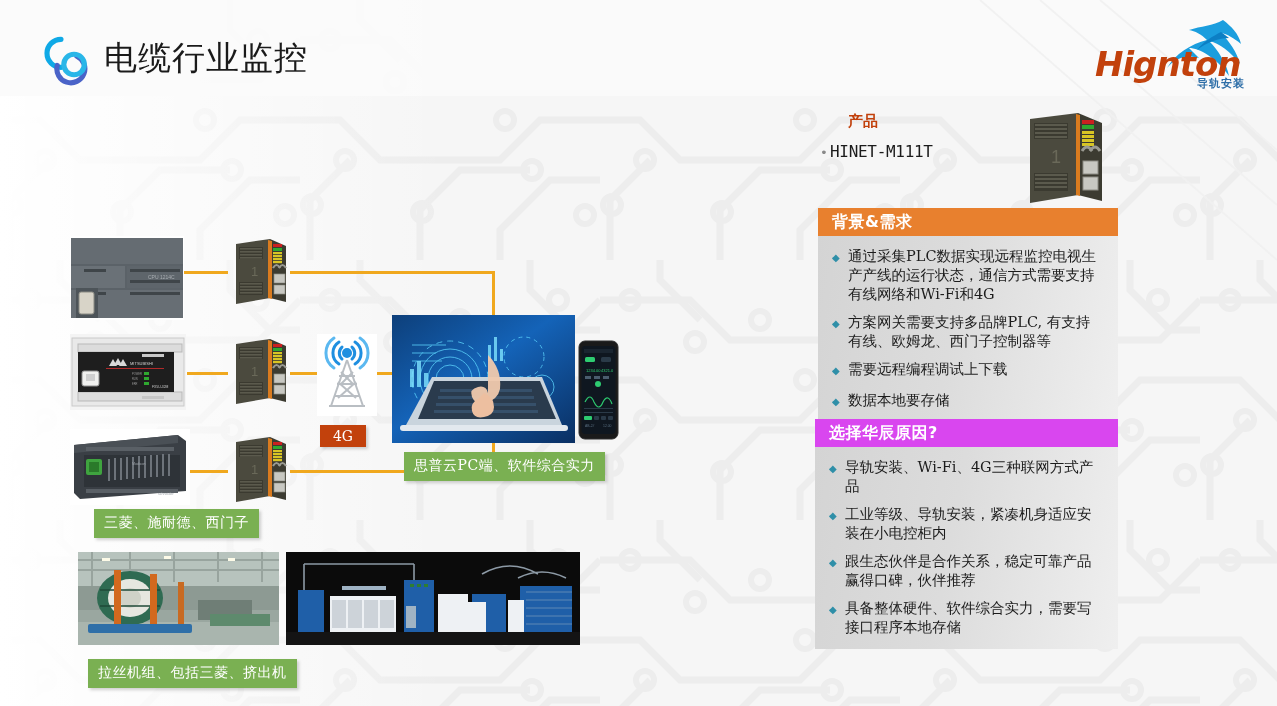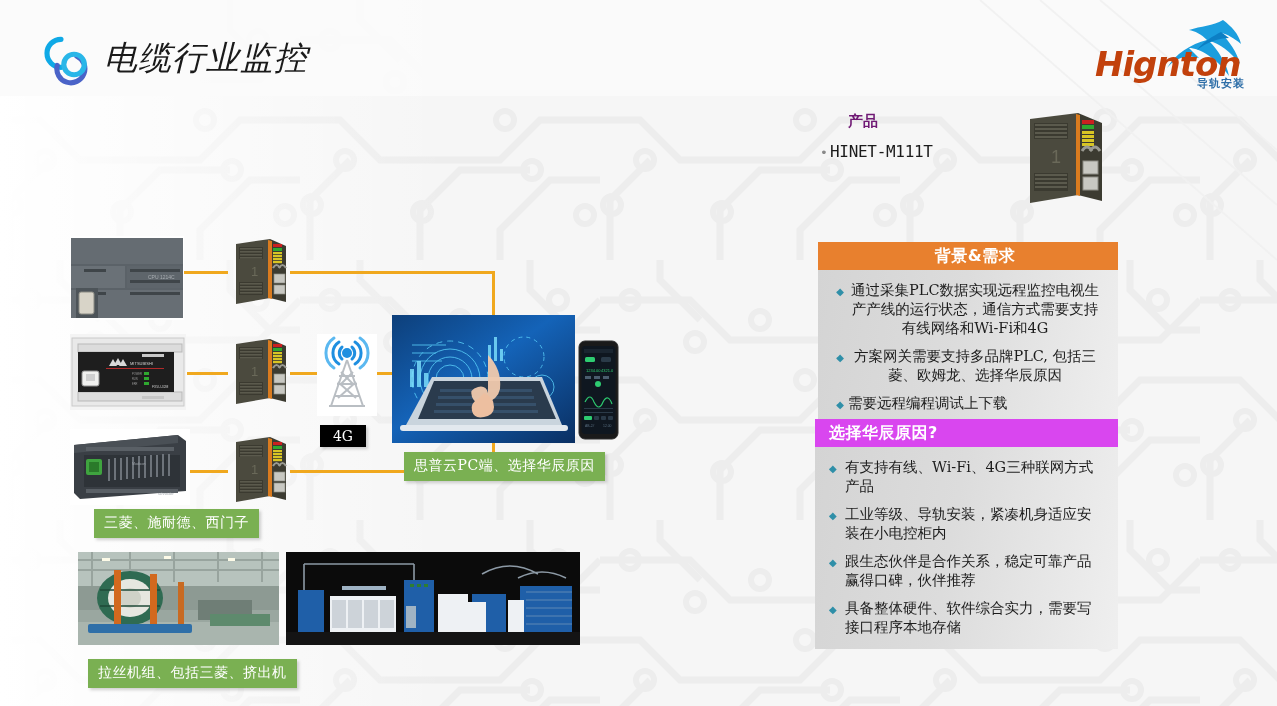--- a/index.html
+++ b/index.html
@@ -29,21 +29,20 @@
     width: 56px; height: 56px;
   }
   .hdr-title {
     position: absolute; left: 104px; top: 35px;
     font-size: 33px; line-height: 46px;
     color: #1a1a1a;
     font-family: "DejaVu Serif", "Liberation Serif", serif;
     font-weight: 500;
     letter-spacing: 1px;
     white-space: nowrap;
-    font-style: italic;
   }
   .brand-logo {
     position: absolute; right: 16px; top: 14px;
     width: 190px; height: 82px;
   }
   .brand-word {
     position:absolute; left:24px; top:30px;
     font-family:"DejaVu Sans","Liberation Sans",sans-serif;
     font-weight:bold; font-style:italic;
     font-size:34px; color:#c2410c; letter-spacing:-1px;
@@ -51,21 +50,21 @@
   .brand-cn {
     position:absolute; left:126px; top:62px;
     font-family:"DejaVu Sans","Liberation Sans",sans-serif;
     font-size:11px; color:#2f6fa8; letter-spacing:1px;
     font-weight:bold;
   }
 
   
   .product-block { position:absolute; left:820px; top:112px; width:300px; }
   .product-title {
-    color:#701a75; font-weight:bold; font-size:15px;
+    color:#c2410c; font-weight:bold; font-size:15px;
     margin-left:28px; font-family:"DejaVu Sans","Liberation Sans",sans-serif;
   }
   .product-line {
     font-size:16px; color:#1b1b1b; margin-top:11px;
     font-family:"DejaVu Sans Mono","Liberation Mono",monospace;
     letter-spacing:-0.3px; white-space:nowrap;
   }
   .product-line .dot {
     display:inline-block; width:10px; color:#8a8a8a; font-size:13px;
   }
@@ -87,21 +86,21 @@
   .bullet-row { display:flex; margin-bottom:9px; }
   .bullet-row:last-child { margin-bottom:2px; }
   .bullet-dot {
     flex:0 0 16px; color:#2f8fa8; font-size:10px; line-height:22px;
   }
   .bullet-text {
     font-size:14.5px; line-height:19px; color:#1c1c1c;
     font-family:"DejaVu Serif","Liberation Serif",serif;
   }
 
-  #panel-bg   { left:818px; top:242px; width:300px;text-align:center; }
+  #panel-bg   { left:818px; top:208px; width:300px; }
   #panel-bg .panel-head { background:#e8802e; }
   #panel-why  { left:815px; top:419px; width:303px; }
   #panel-why .panel-head { background:#d946ef; }
 
   
   .wire { position:absolute; background:#f0a81e; }
   .wire-h { height:3px; }
   .wire-v { width:3px; }
 
   .plc { position:absolute; background:#fff; overflow:hidden; }
@@ -113,21 +112,21 @@
     background:#7ab052;
     color:#ffffff;
     font-size:14px;
     padding:5px 10px 6px;
     white-space:nowrap;
     font-family:"DejaVu Serif","Liberation Serif",serif;
     box-shadow:2px 2px 3px rgba(0,0,0,.18);
     letter-spacing:0.5px;
   }
   .cap-4g {
-    position:absolute; background:#000000; color:#fff;
+    position:absolute; background:#c2410c; color:#fff;
     font-size:14px; text-align:center;
     font-family:"DejaVu Serif","Liberation Serif",serif;
     box-shadow:2px 2px 3px rgba(0,0,0,.18);
   }
 
   .photo { position:absolute; overflow:hidden; }
 </style>
 </head>
 <body>
 
@@ -233,39 +232,39 @@
 
   <div class="panel" id="panel-bg">
     <div class="panel-head">背景&amp;需求</div>
     <div class="panel-body">
       <div class="bullet-row">
         <span class="bullet-dot">◆</span>
         <span class="bullet-text">通过采集PLC数据实现远程监控电视生产产线的运行状态，通信方式需要支持有线网络和Wi-Fi和4G</span>
       </div>
       <div class="bullet-row">
         <span class="bullet-dot">◆</span>
-        <span class="bullet-text">方案网关需要支持多品牌PLC, 包括三菱、欧姆龙、选择华辰原因</span>
+        <span class="bullet-text">方案网关需要支持多品牌PLC, 有支持有线、欧姆龙、西门子控制器等</span>
       </div>
       <div class="bullet-row">
         <span class="bullet-dot">◆</span>
         <span class="bullet-text">需要远程编程调试上下载</span>
       </div>
       <div class="bullet-row">
         <span class="bullet-dot">◆</span>
         <span class="bullet-text">数据本地要存储</span>
       </div>
     </div>
   </div>
 
   <div class="panel" id="panel-why">
     <div class="panel-head">选择华辰原因?</div>
     <div class="panel-body">
       <div class="bullet-row">
         <span class="bullet-dot">◆</span>
-        <span class="bullet-text">有支持有线、Wi-Fi、4G三种联网方式产品</span>
+        <span class="bullet-text">导轨安装、Wi-Fi、4G三种联网方式产品</span>
       </div>
       <div class="bullet-row">
         <span class="bullet-dot">◆</span>
         <span class="bullet-text">工业等级、导轨安装，紧凑机身适应安装在小电控柜内</span>
       </div>
       <div class="bullet-row">
         <span class="bullet-dot">◆</span>
         <span class="bullet-text">跟生态伙伴是合作关系，稳定可靠产品赢得口碑，伙伴推荐</span>
       </div>
       <div class="bullet-row">
@@ -628,19 +627,19 @@
       <rect x="138" y="32" width="4" height="3"></rect>
     </g>
     <g fill="#9fb3c4">
       <rect x="56" y="34" width="44" height="4"></rect>
         <rect x="120" y="54" width="10" height="22"></rect>
     </g>
   </svg>
 
   <div class="cap-4g" style="left:320px; top:425px; width:46px; height:22px; line-height:22px;">4G</div>
 
-  <div class="cap" style="left:404px; top:452px;">思普云PC端、选择华辰原因</div>
+  <div class="cap" style="left:404px; top:452px;">思普云PC端、软件综合实力</div>
 
   <div class="cap" style="left:94px; top:509px;">三菱、施耐德、西门子</div>
 
   <div class="cap" style="left:88px; top:659px;">拉丝机组、包括三菱、挤出机</div>
 
 </div>
 
 </body></html>

